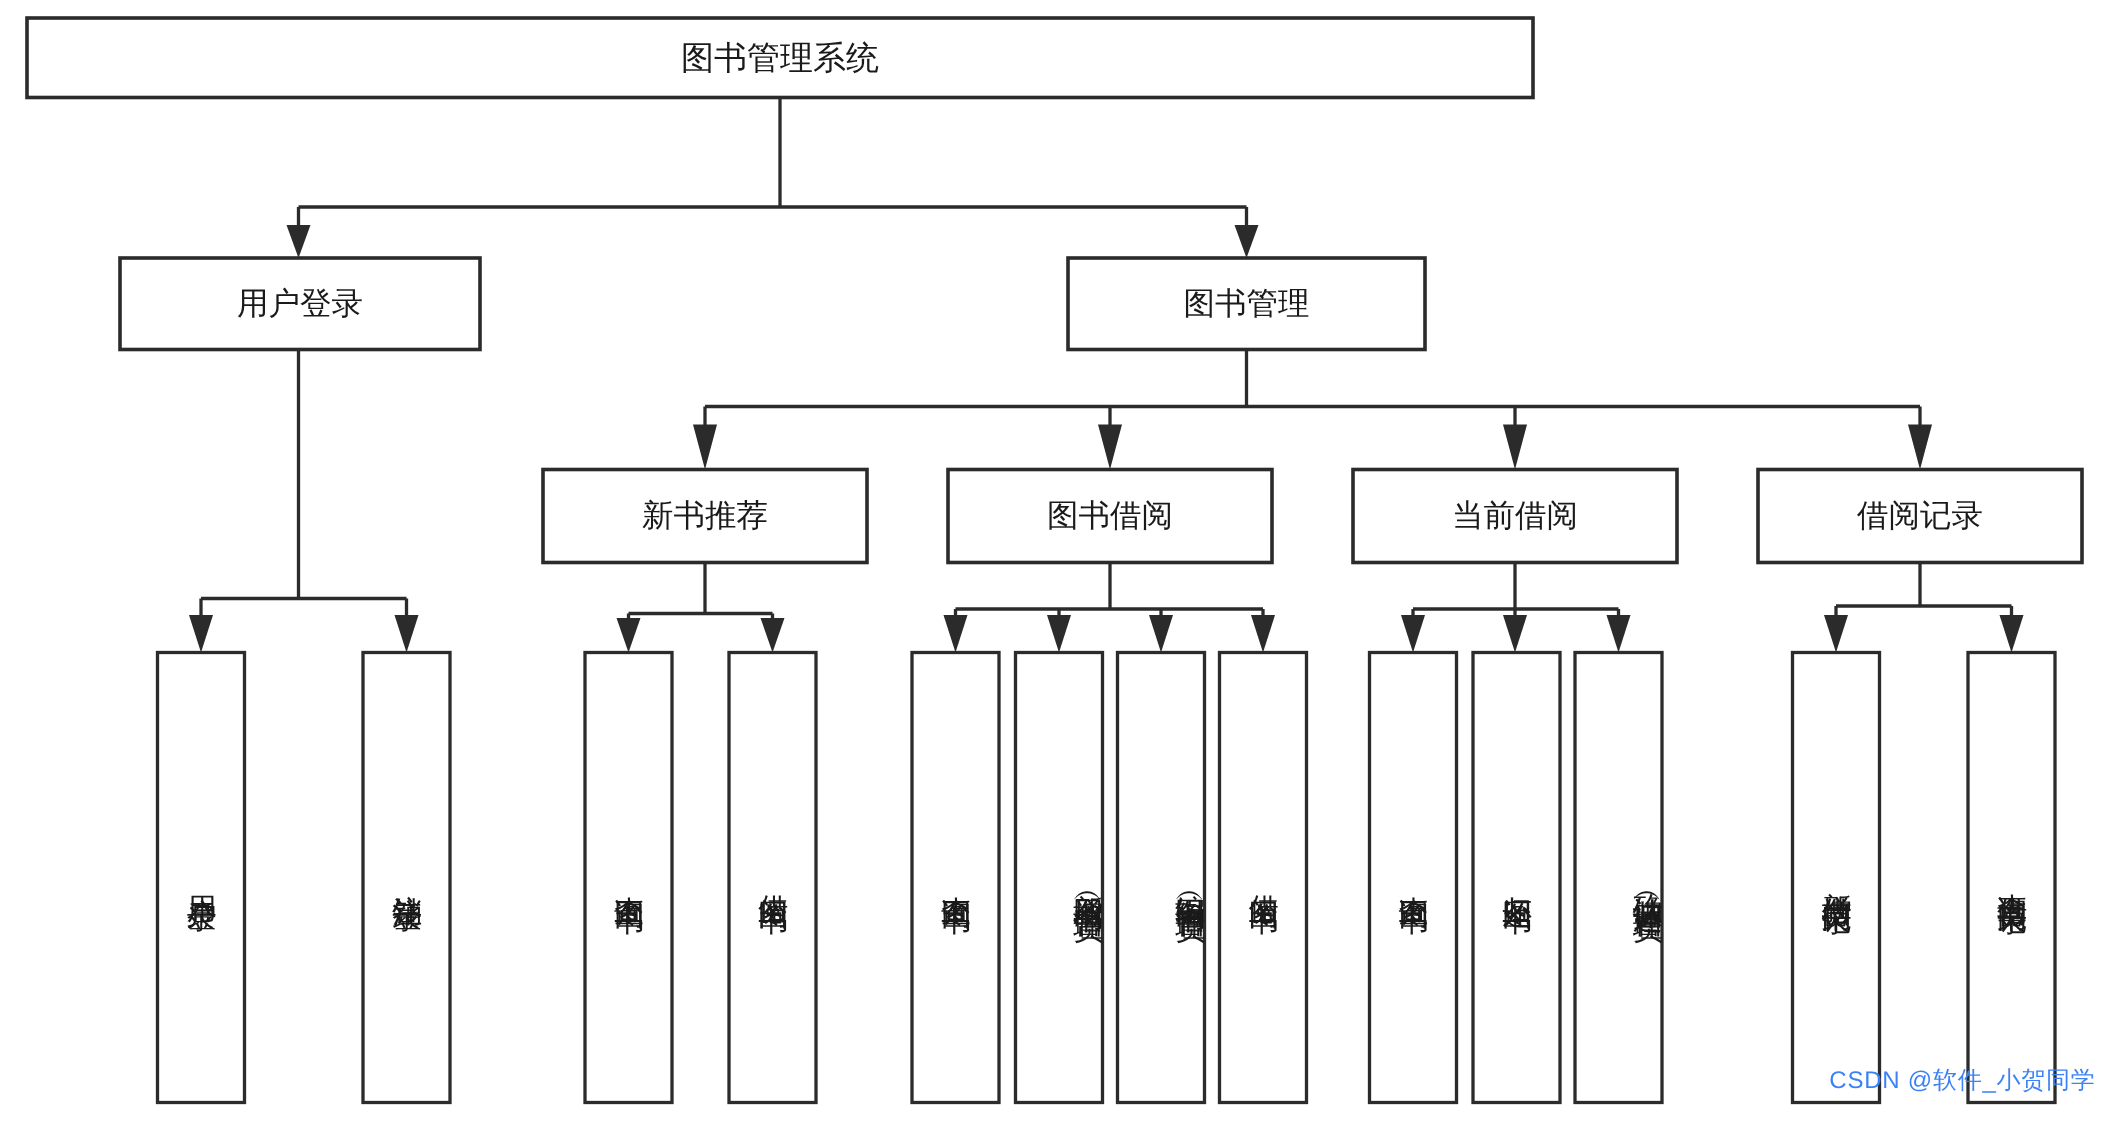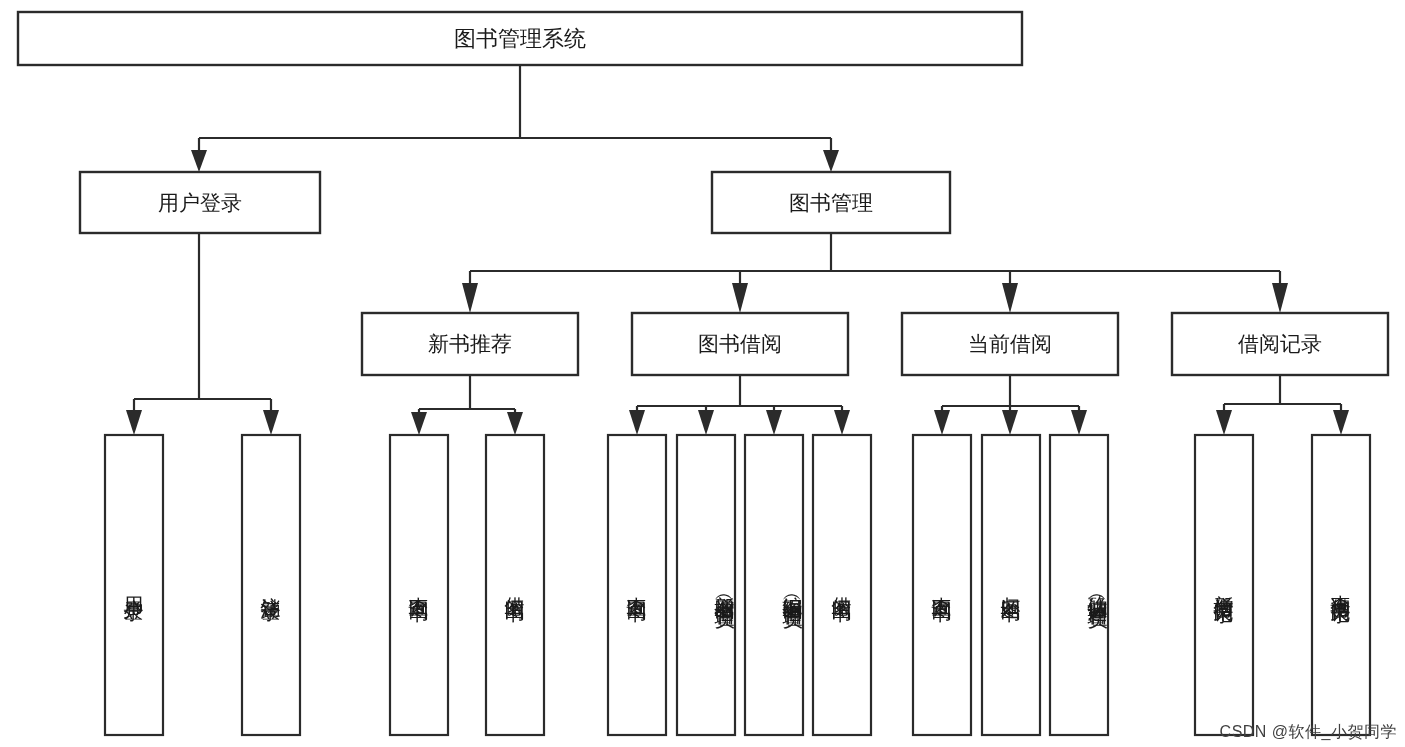--- a/index.html
+++ b/index.html
@@ -72,24 +72,24 @@
     letter-spacing: 2px;
     display: flex;
     align-items: center;
     justify-content: center;
     white-space: nowrap;
     pointer-events: none;
   }
   .watermark {
     position: absolute;
     right: 8px;
-    bottom: 4px;
+    bottom: 16px;
     font-family: "Liberation Sans", "DejaVu Sans", sans-serif;
     font-size: 16px;
-    color: #404040;
+    color: #3b82f6;
     letter-spacing: 0.5px;
     user-select: none;
   }
 </style>
 </head>
 <body>
 
 <div id="diagram-root">
 
   <svg class="diagram-canvas" viewBox="0 0 1405 747">

